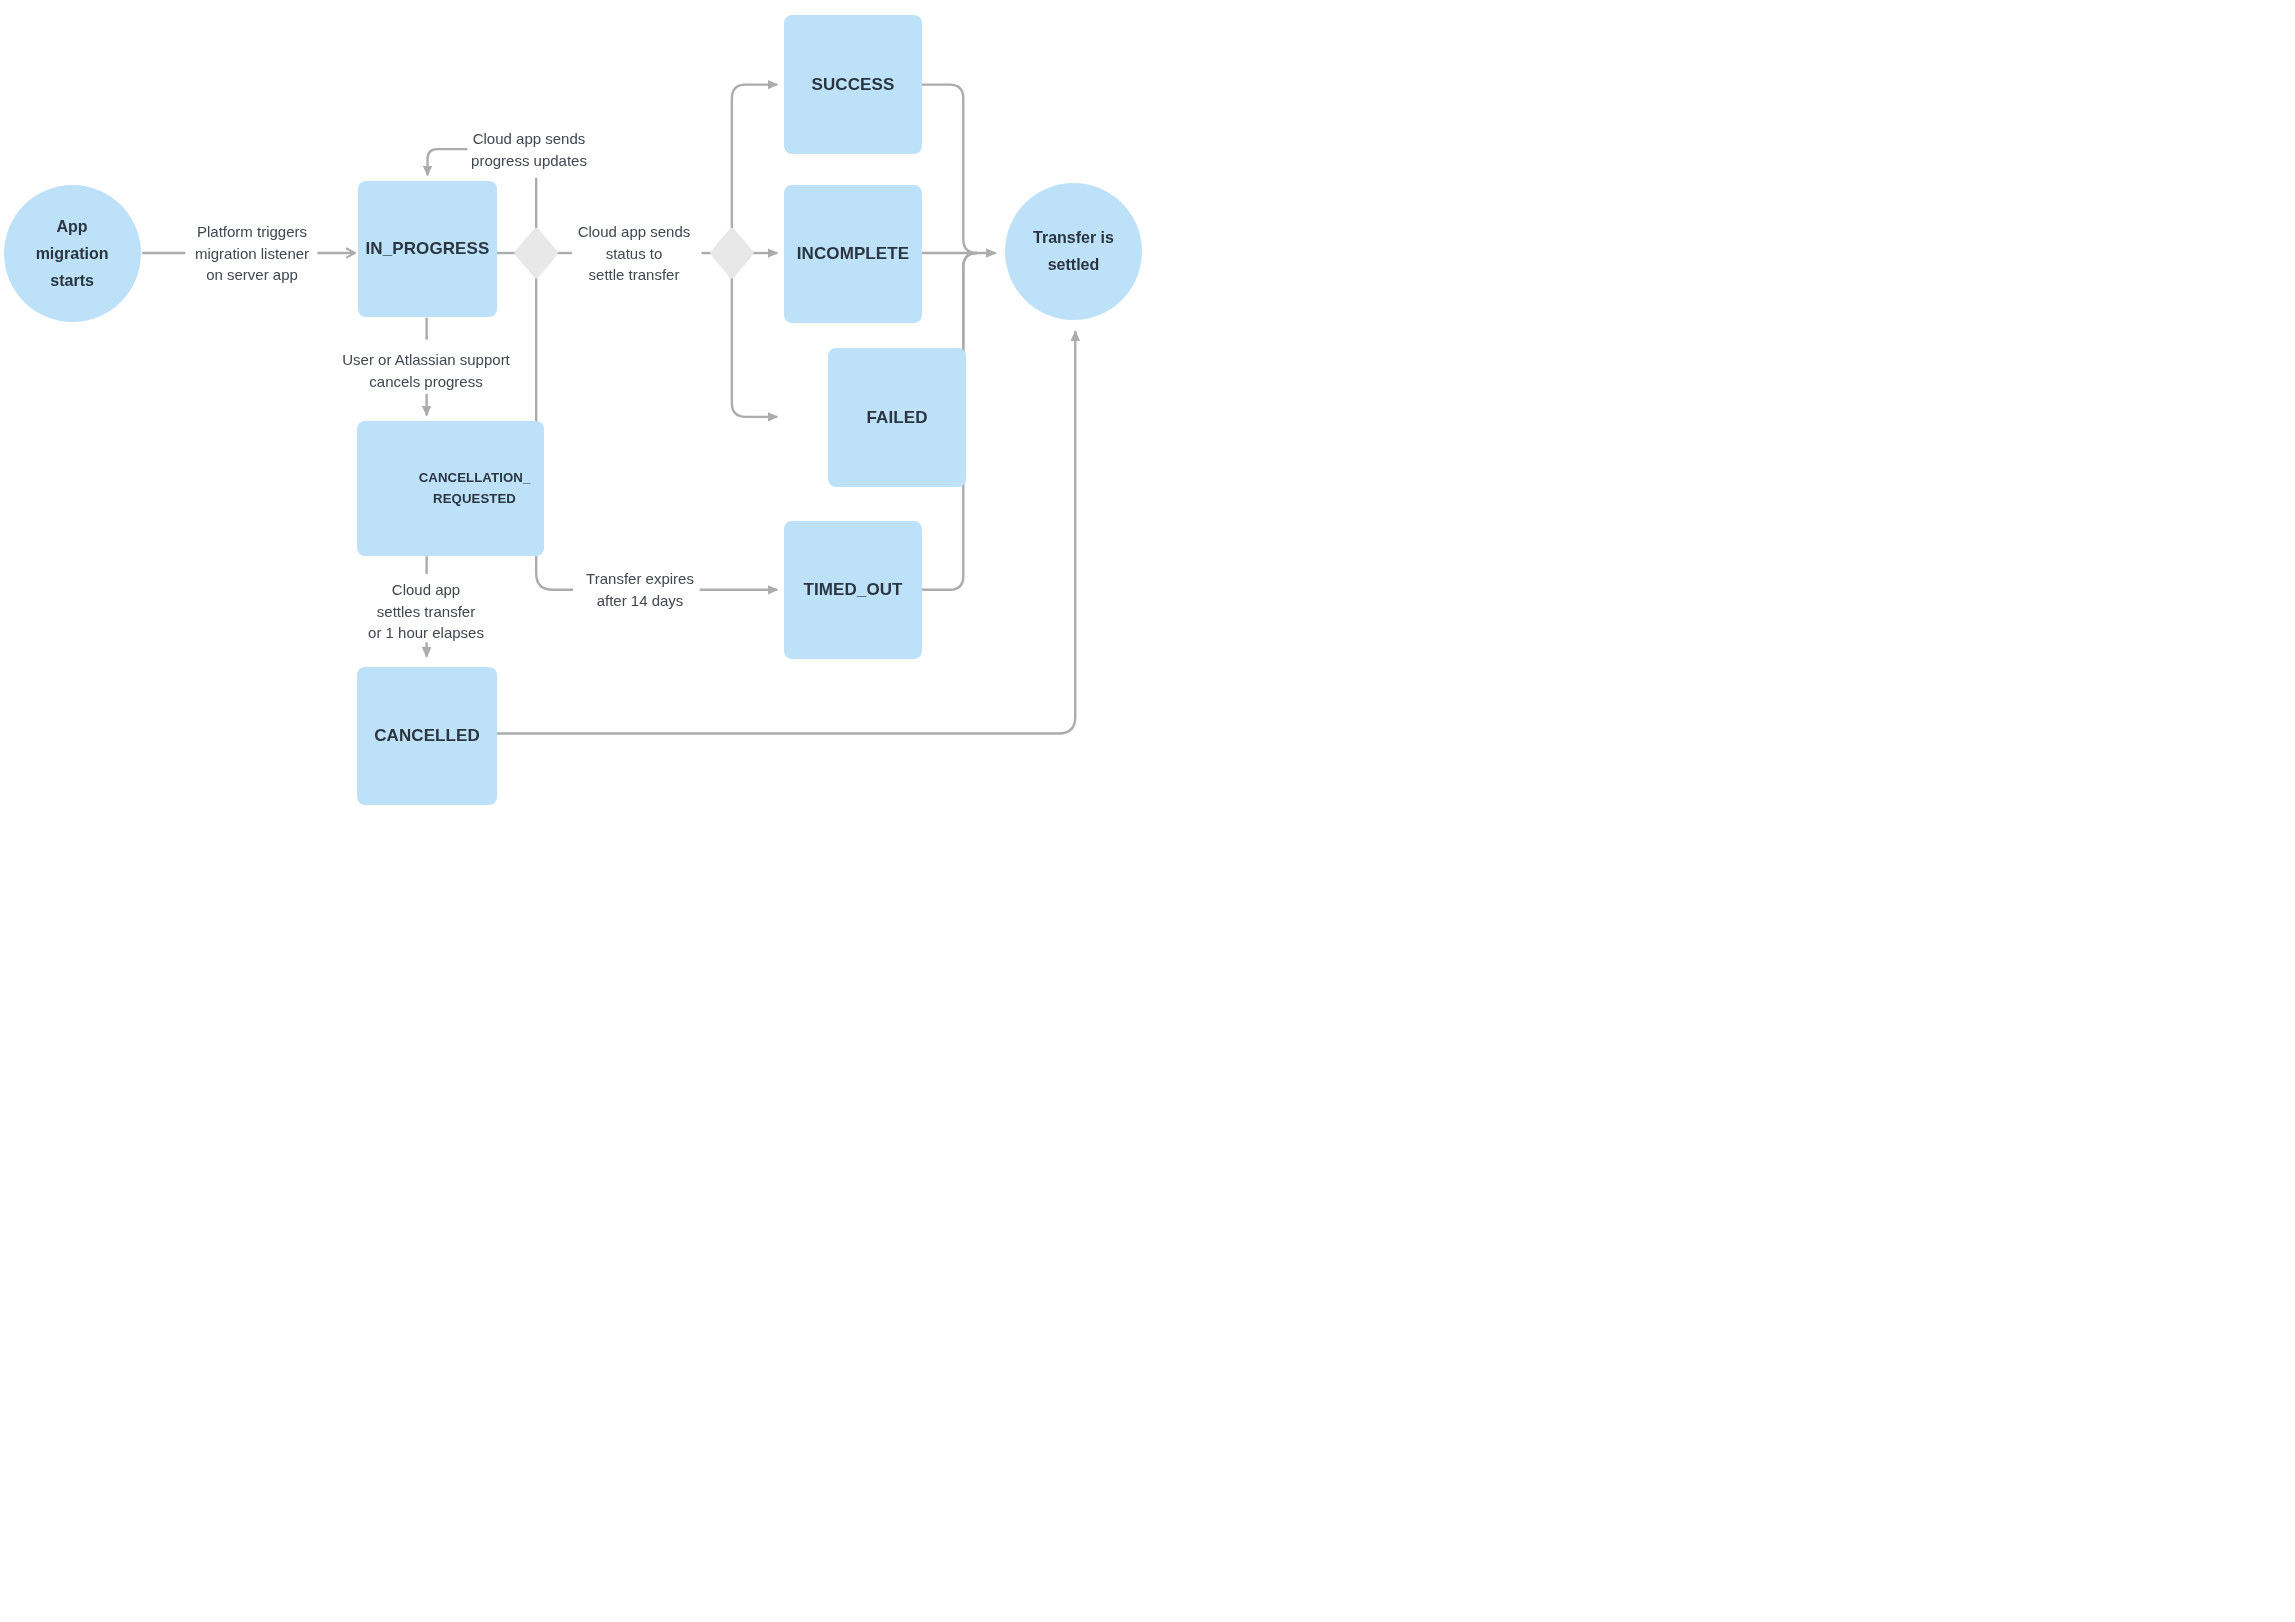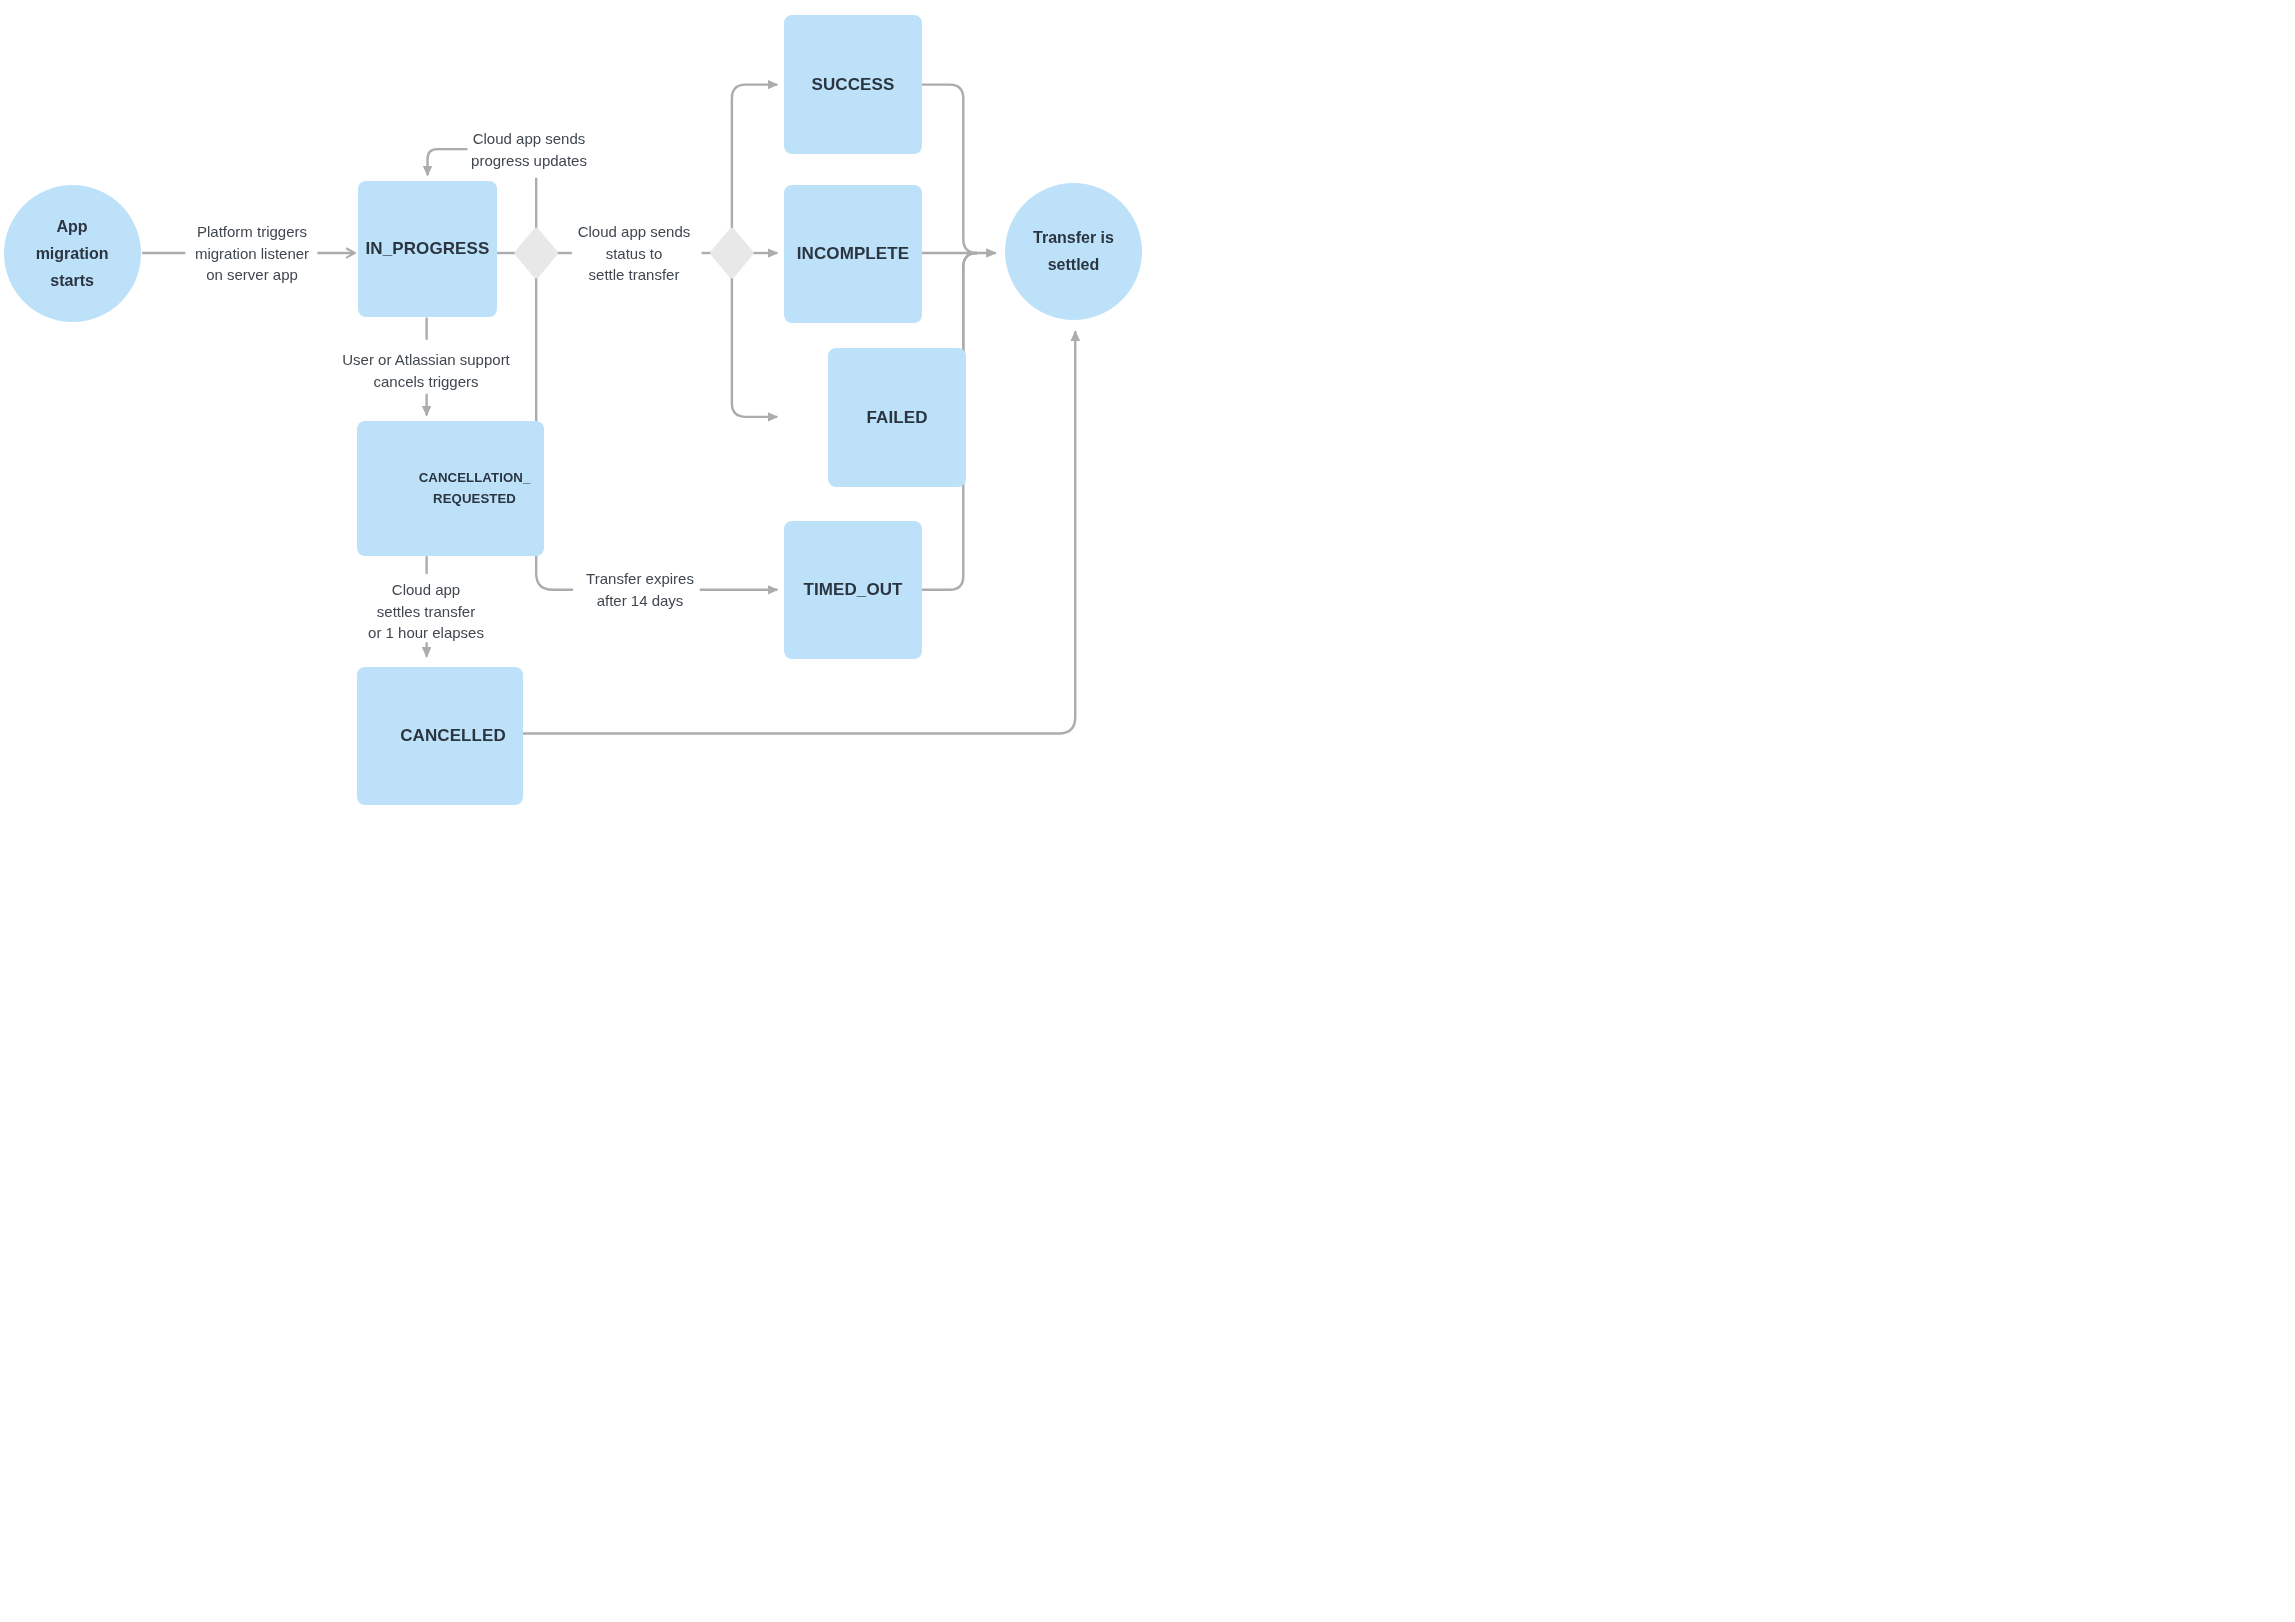--- a/index.html
+++ b/index.html
@@ -93,21 +93,21 @@
 
   <div class="node rect" style="left:358px;top:181px;width:139px;height:136px;">
     <span>IN_PROGRESS</span>
   </div>
 
   <div class="node rect small" style="left:357px;top:421px;width:139px;height:135px;padding-left:48px;">
     <span>CANCELLATION_</span>
     <span>REQUESTED</span>
   </div>
 
-  <div class="node rect" style="left:357px;top:667px;width:140px;height:138px;padding-left:26px;">
+  <div class="node rect" style="left:357px;top:667px;width:140px;height:138px;">
     <span>CANCELLED</span>
   </div>
 
   <div class="node rect" style="left:784px;top:15px;width:138px;height:139px;">
     <span>SUCCESS</span>
   </div>
 
   <div class="node rect" style="left:784px;top:185px;width:138px;height:138px;">
     <span>INCOMPLETE</span>
   </div>
@@ -137,21 +137,21 @@
   </div>
 
   <div class="edge-label" style="left:634px;top:253px;">
     <span>Cloud app sends</span>
     <span>status to</span>
     <span>settle transfer</span>
   </div>
 
   <div class="edge-label" style="left:426px;top:371px;">
     <span>User or Atlassian support</span>
-    <span>cancels triggers</span>
+    <span>cancels progress</span>
   </div>
 
   <div class="edge-label" style="left:426px;top:611px;">
     <span>Cloud app</span>
     <span>settles transfer</span>
     <span>or 1 hour elapses</span>
   </div>
 
   <div class="edge-label" style="left:640px;top:590px;">
     <span>Transfer expires</span>

